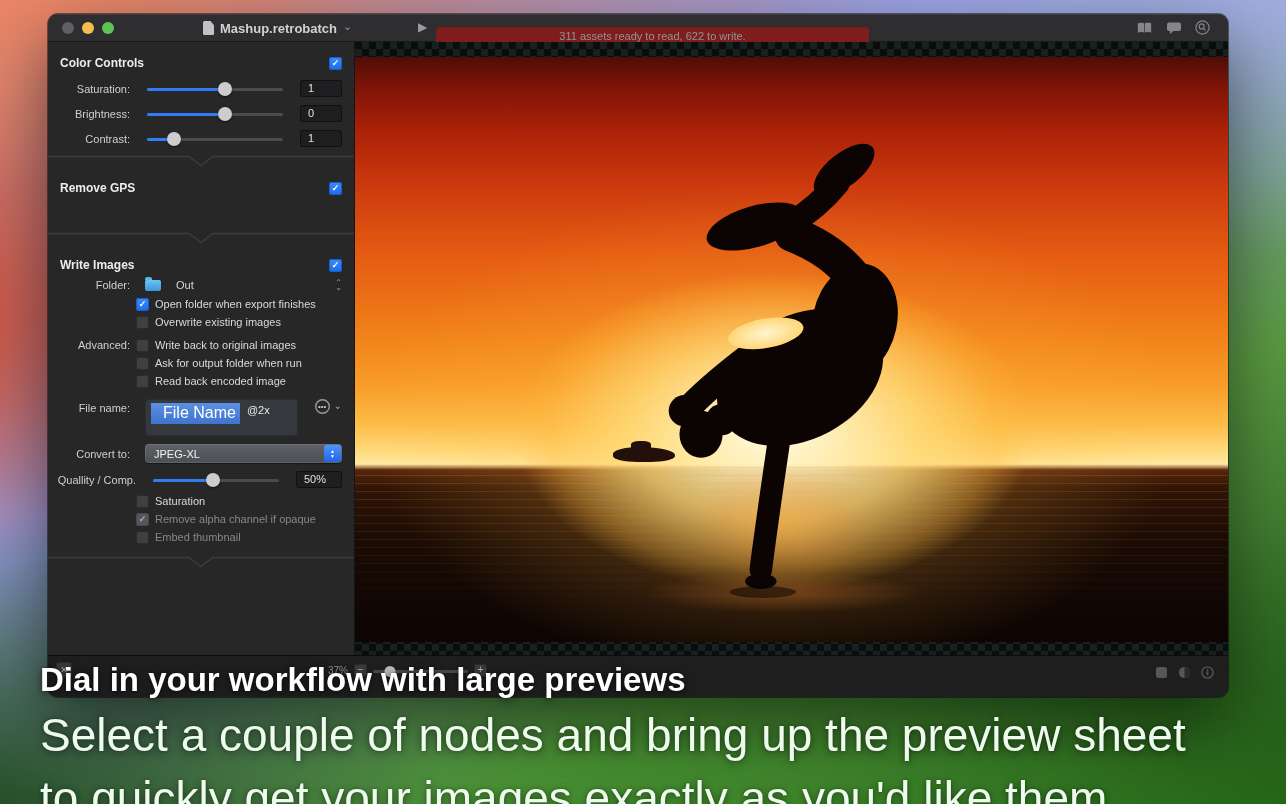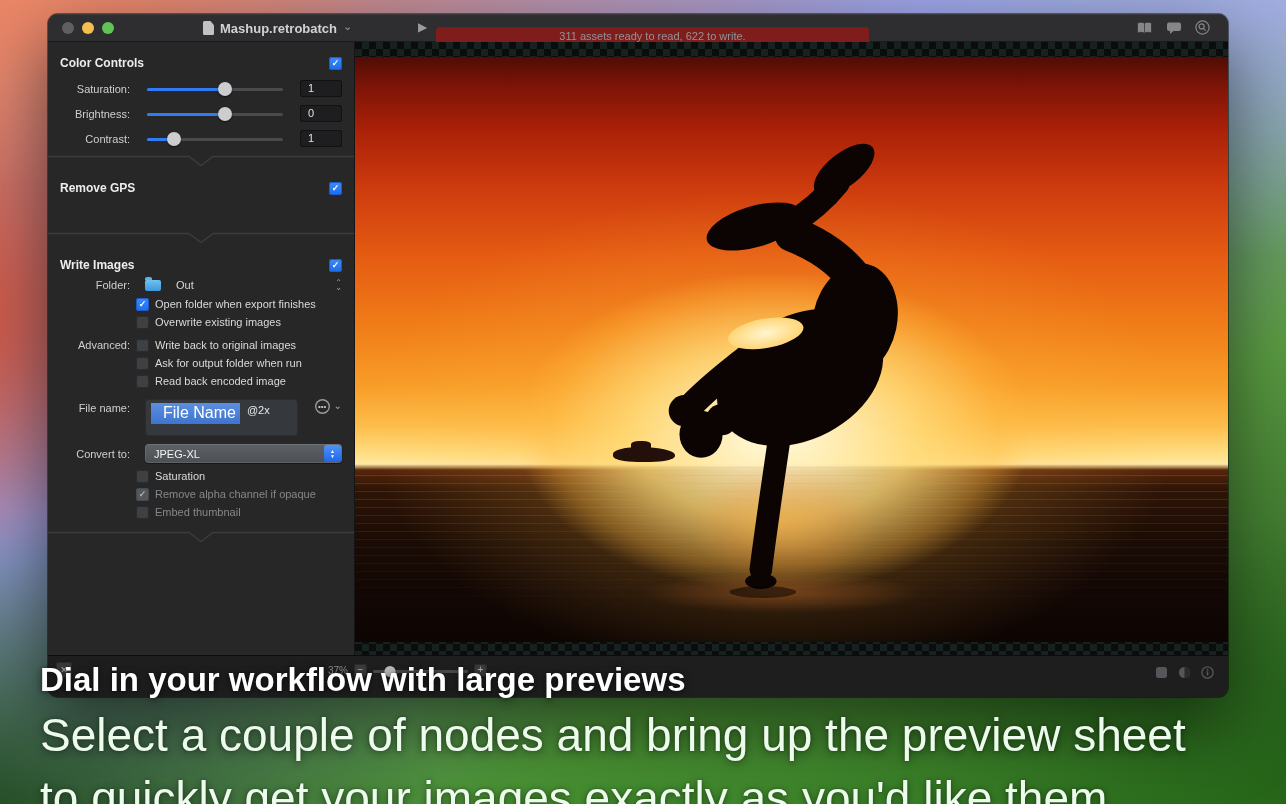--- a/index.html
+++ b/index.html
@@ -303,20 +303,29 @@
           <span class="lbl">Convert to:</span>
           <span class="popup">
             <span>JPEG-XL</span>
             <span class="caps">
               <span>▲</span>
                 <span>▼</span>
             </span>
           </span>
         </div>
 
+        <div class="frow">
+          <span class="lbl" style="width:88px;">Quallity / Comp.</span>
+          <span class="slider">
+            <span class="track"></span>
+              <span class="fill" style="width:48%"></span>
+              <span class="knob" style="left:48%"></span>
+          </span>
+          <span class="val" style="width:46px;">50%</span>
+        </div>
 
         <div class="optrow">
           <span class="sp"></span>
           <span class="cb"></span>
           <span>Saturation</span>
         </div>
         <div class="optrow dim">
           <span class="sp"></span>
           <span class="cb on dis">✓</span>
           <span>Remove alpha channel if opaque</span>

